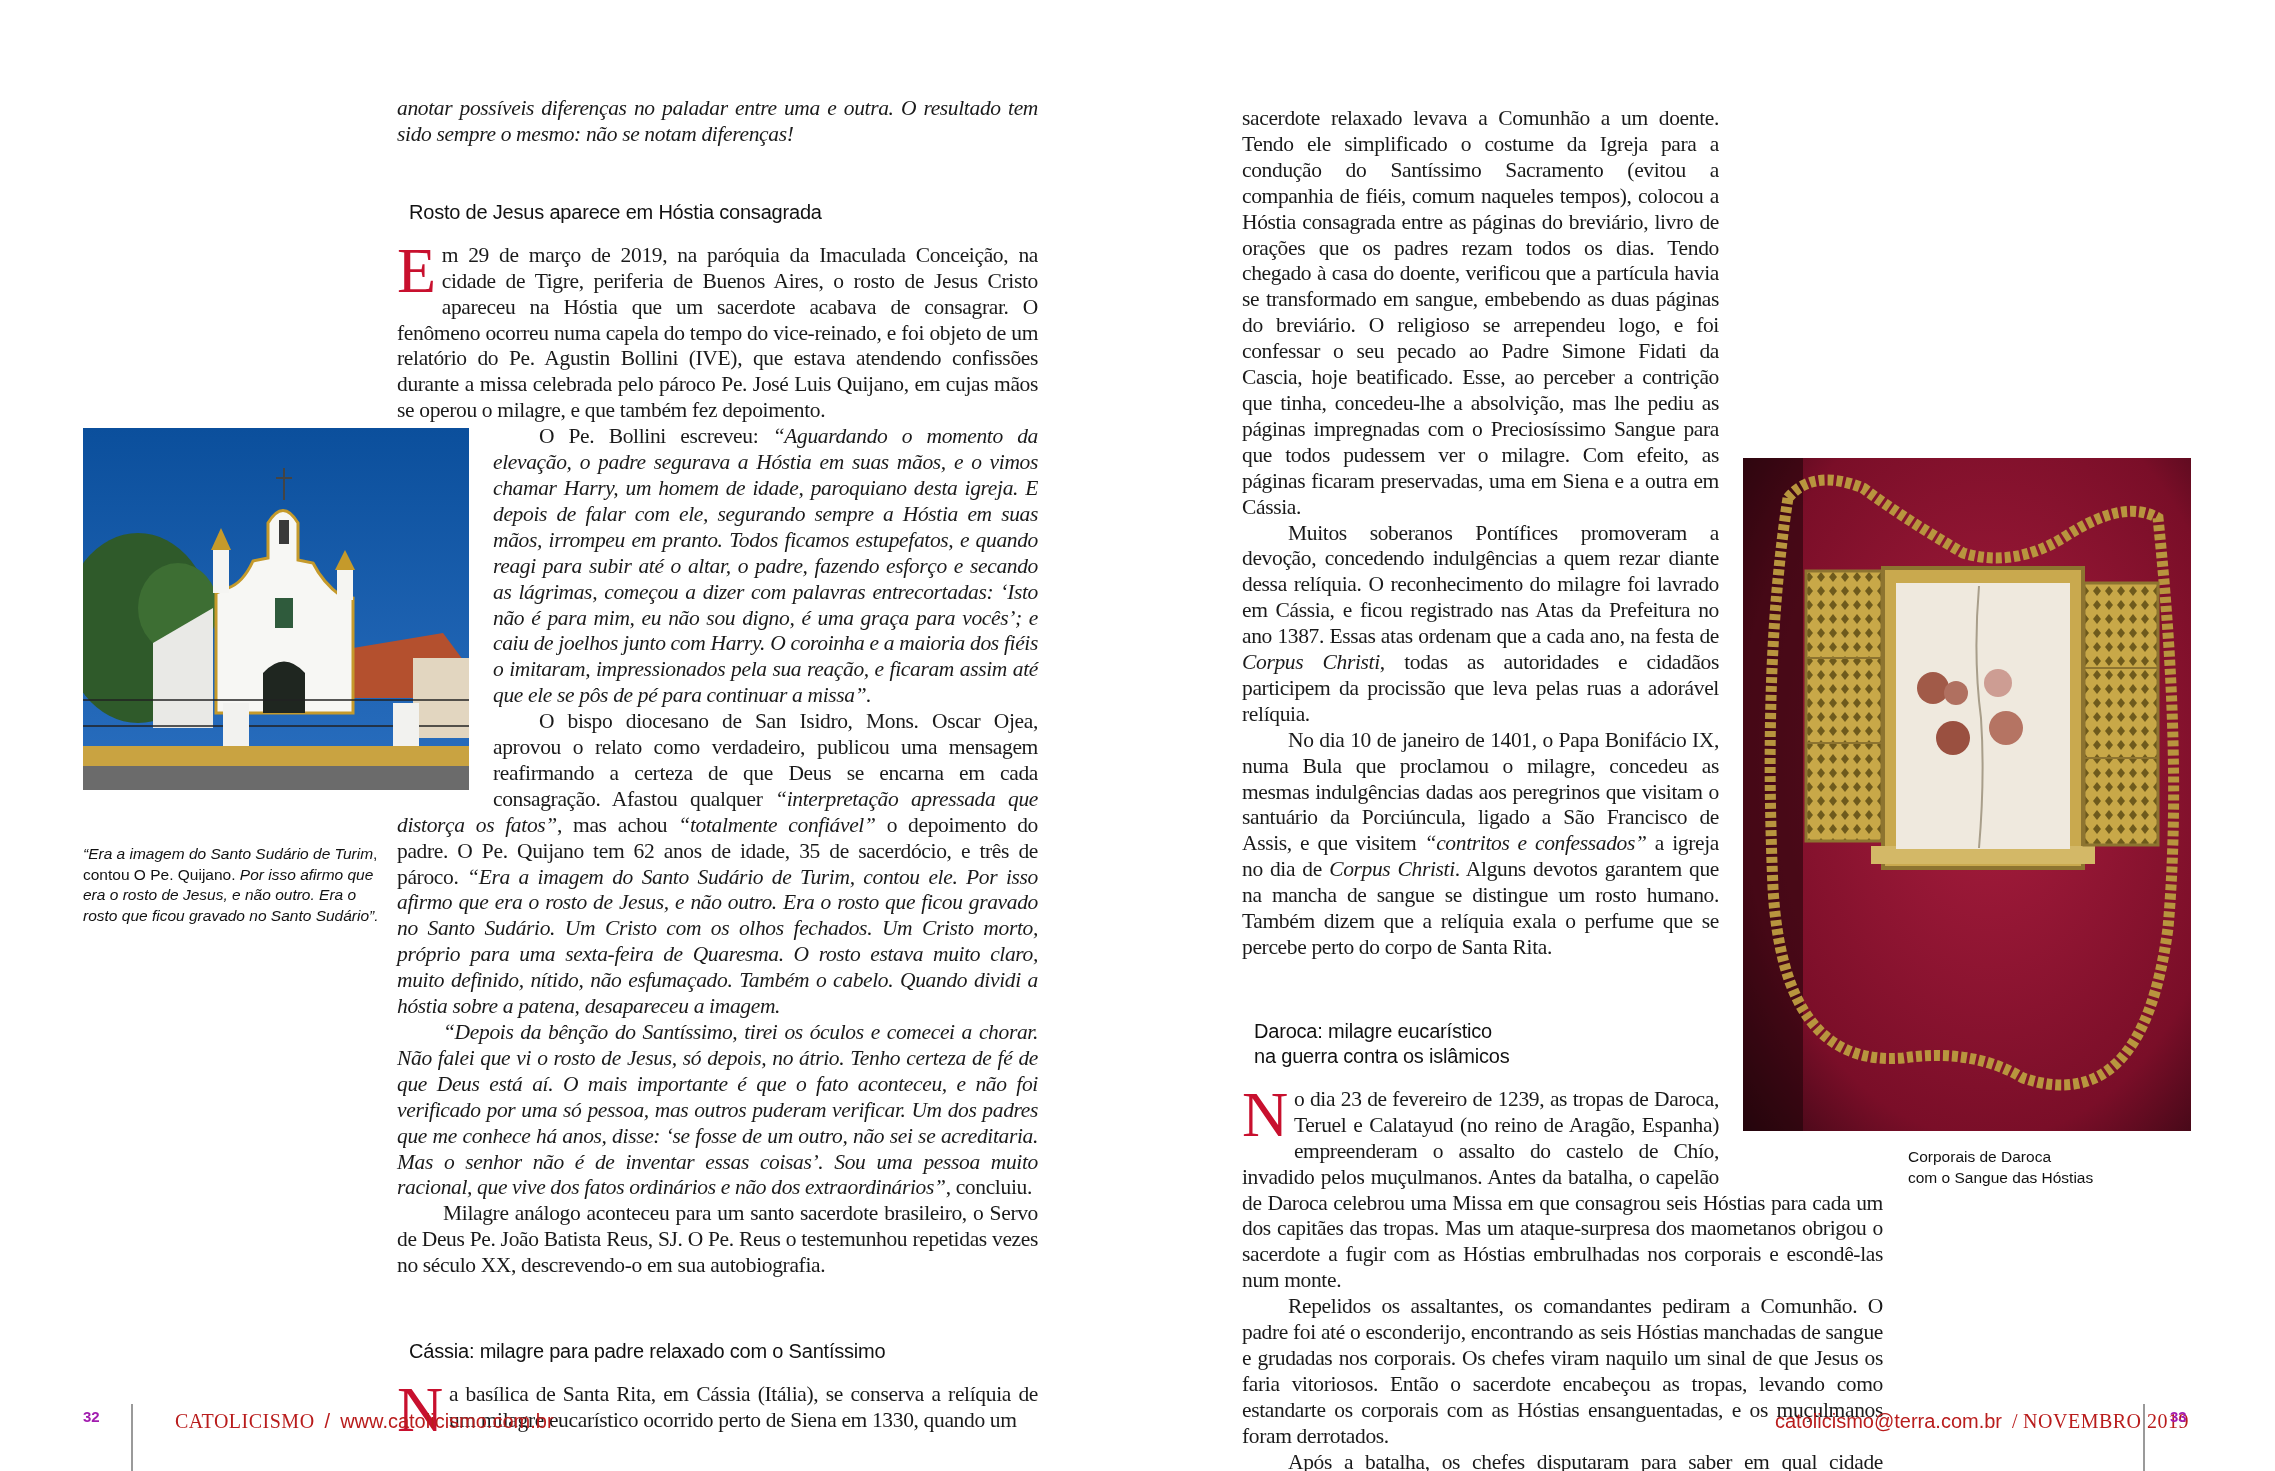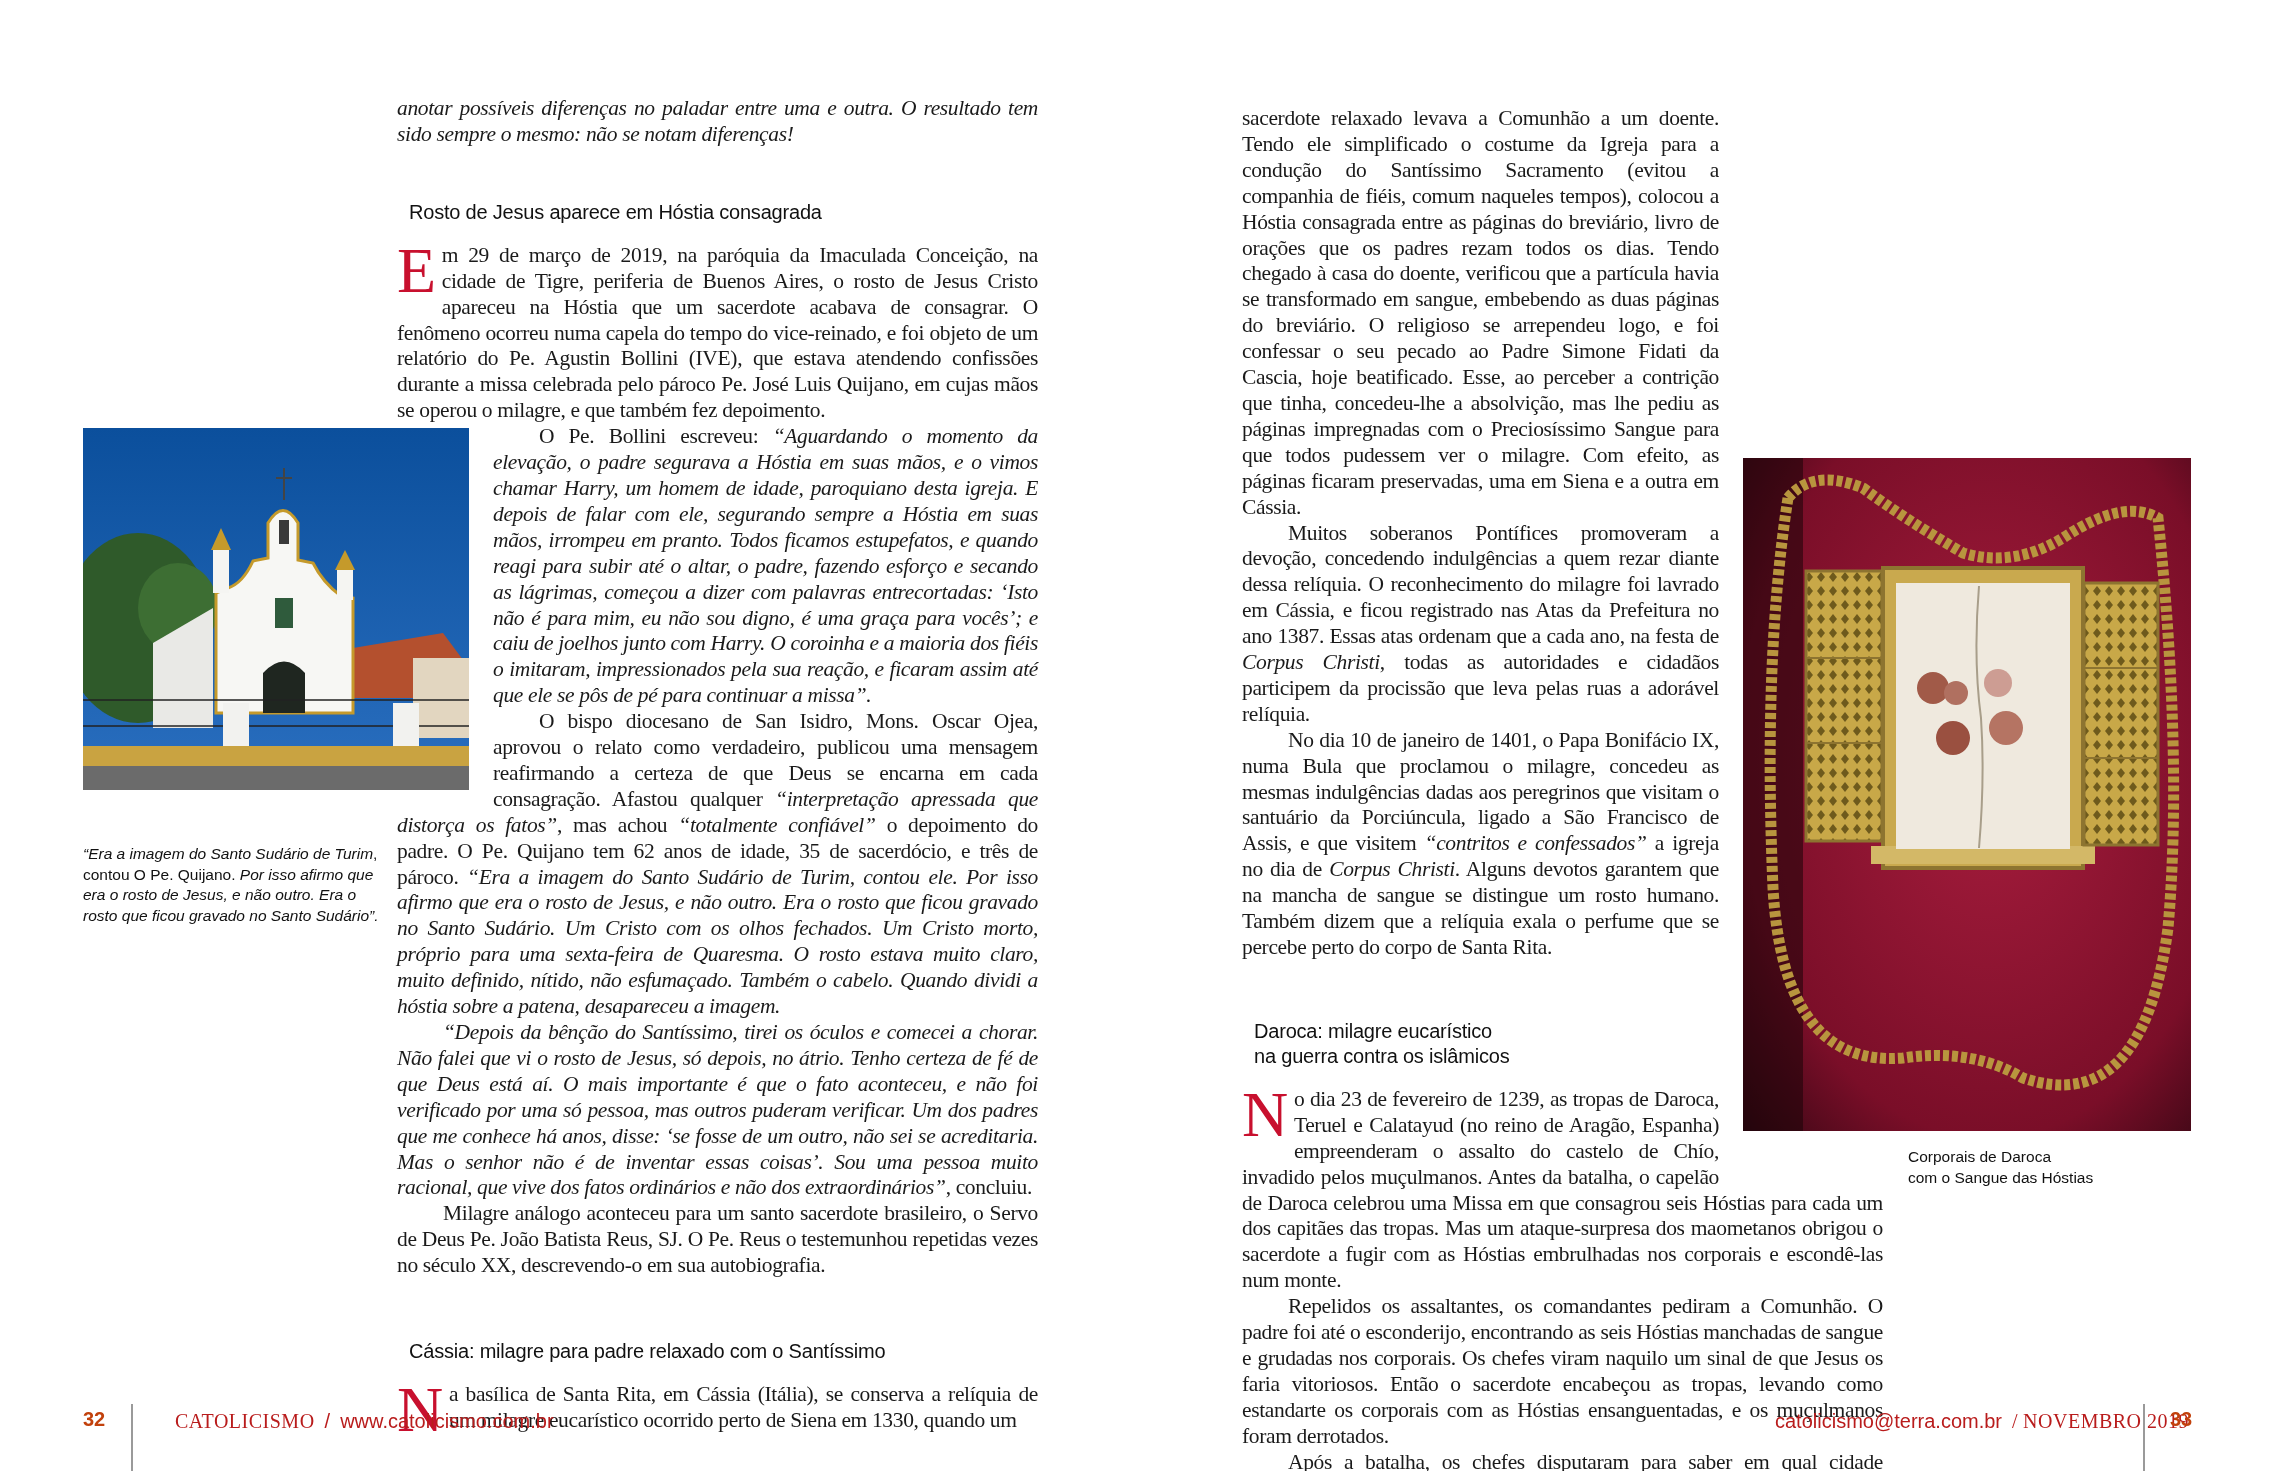--- a/index.html
+++ b/index.html
@@ -12,21 +12,21 @@
   .lead-italic { font-style: italic; }
 
   h3.sec { font-family: "Liberation Sans", "DejaVu Sans", sans-serif; font-weight: normal; font-size: 20px; line-height: 25px; margin: 12px; letter-spacing: -0.2px; color: #111; }
 
   .drop { float: left; font-family: "Liberation Serif", "DejaVu Serif", serif; color: #c8102e; font-size: 64px; line-height: 50px; margin: 3px 6px 0 0; height: 50px; }
 
   .photo { position: absolute; overflow: hidden; }
   .caption { position: absolute; font-family: "Liberation Sans", "DejaVu Sans", sans-serif; font-weight: normal; font-size: 15.5px; line-height: 20.5px; color: #111; }
   .caption .it { font-style: italic; }
 
-  .folio { position: absolute; font-family: "Liberation Sans", "DejaVu Sans", sans-serif; font-weight: bold; font-size: 20px; color: #c2410c; }
+  .folio { position: absolute; font-family: "Liberation Sans", "DejaVu Sans", sans-serif; font-weight: bold; font-size: 15px; color: #a21caf; }
   .rule { position: absolute; width: 2px; background: #9a9a9a; }
   .footer-text { position: absolute; font-size: 20px; color: #b91c1c; white-space: nowrap; }
   .footer-text .mag { font-family: "Liberation Serif", "DejaVu Serif", serif; letter-spacing: 0.5px; }
   .footer-text .web { font-family: "Liberation Sans", "DejaVu Sans", sans-serif; }
 </style>
 </head>
 <body>
 
 <div class="photo" style="left:83px; top:428px; width:386px; height:362px;">
   <svg width="386" height="362" viewBox="0 0 386 362">

